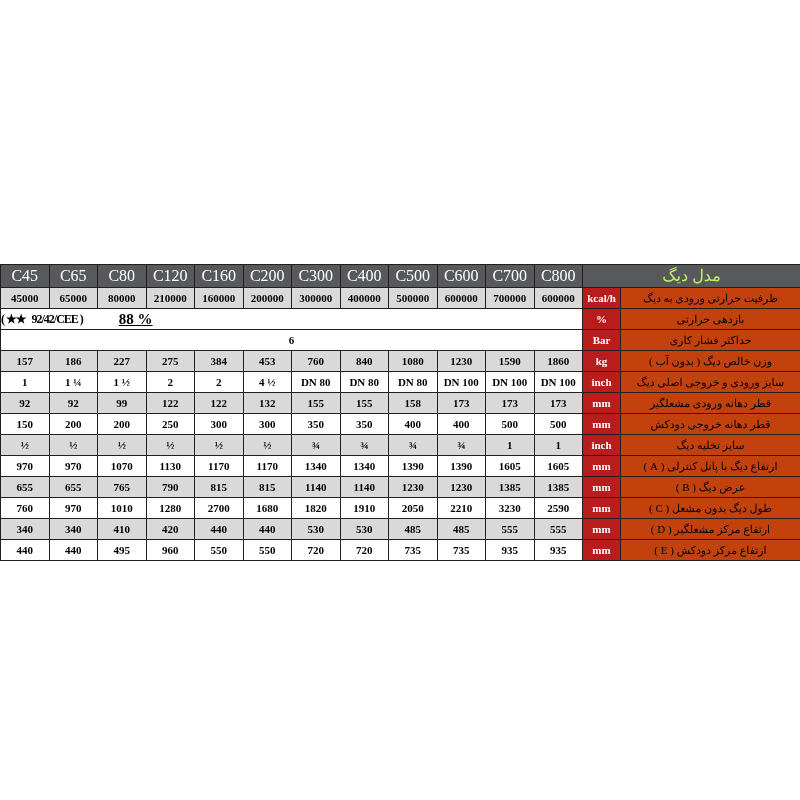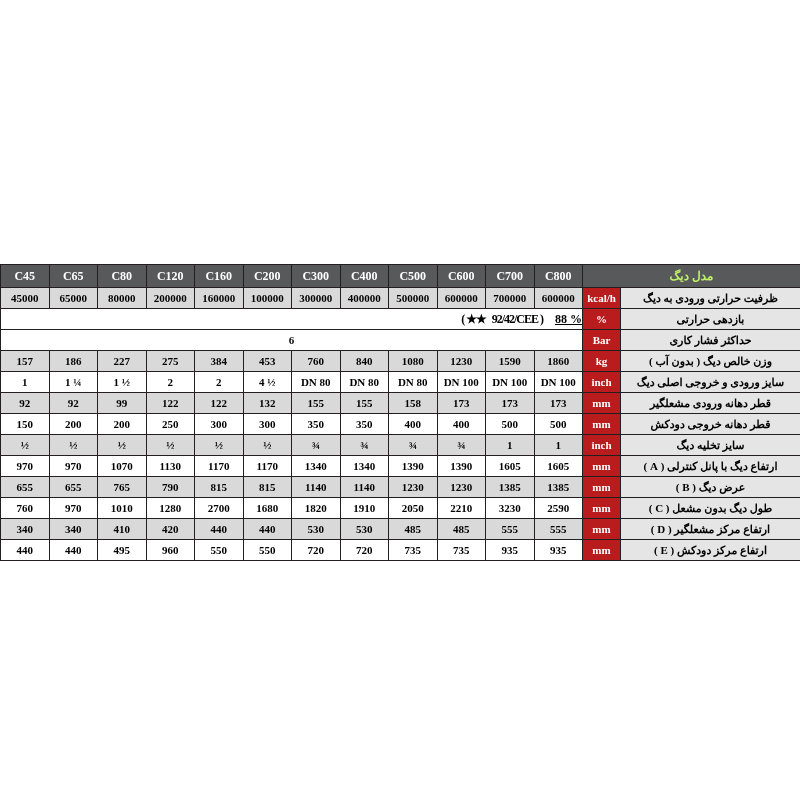--- a/index.html
+++ b/index.html
@@ -47,34 +47,34 @@
 
   
   col.c-label { width: 180px; }
   col.c-unit  { width: 38px; }
   col.c-val   { width: 48.5px; }
 
   
   tr.header-row td {
     background: #58595b;
     color: #ffffff;
-    font-weight: bold;
-    font-size: 12px;
+    font-weight: normal;
+    font-size: 16px;
     height: 22px;
   }
   tr.header-row td.label-cell {
     background: #58595b;
     color: #bef264;
   }
 
   
   td.label-cell {
-    background: #e5e5e5;
+    background: #c2410c;
     color: #000000;
-    font-weight: bold;
+    font-weight: normal;
     font-size: 12px;
     text-align: center;
     padding-right: 6px;
   }
 
   
   td.unit-cell {
     background: #b91c1c;
     color: #ffffff;
     font-weight: bold;
@@ -98,29 +98,29 @@
 
   td.val-span {
     font-weight: bold;
     font-size: 12px;
     direction: ltr;
   }
 
   .eff-inner {
     display: flex;
     align-items: center;
-    justify-content: flex-end;
-    gap: 12px;
+    justify-content: flex-start;
+    gap: 36px;
     direction: ltr;
   }
   .eff-stars {
     letter-spacing: -1px;
     font-size: 12px;
   }
-  .eff-pct  { font-size: 12px; text-decoration: underline; }
+  .eff-pct  { font-size: 15px; text-decoration: underline; }
 </style>
 </head>
 <body>
 
 <div id="page">
   <div id="table-wrap">
     <table class="spec">
       <colgroup>
         <col class="c-label">
         <col class="c-unit">
@@ -155,23 +155,23 @@
           </tr>
           <tr class="band-grey">
             <td class="label-cell">ظرفیت حرارتی ورودی به دیگ</td>
             <td class="unit-cell">kcal/h</td>
             <td class="val-cell">600000</td>
             <td class="val-cell">700000</td>
             <td class="val-cell">600000</td>
             <td class="val-cell">500000</td>
             <td class="val-cell">400000</td>
             <td class="val-cell">300000</td>
-            <td class="val-cell">100000</td>
+            <td class="val-cell">200000</td>
             <td class="val-cell">160000</td>
-            <td class="val-cell">200000</td>
+            <td class="val-cell">210000</td>
             <td class="val-cell">80000</td>
             <td class="val-cell">65000</td>
             <td class="val-cell">45000</td>
           </tr>
           <tr class="band-white">
             <td class="label-cell">بازدهی حرارتی</td>
             <td class="unit-cell">%</td>
             <td class="val-cell val-span" colspan="12">
               <div class="eff-inner">
                 <span class="eff-stars">( ★★&nbsp;&nbsp;&nbsp;92/42/CEE )</span>

